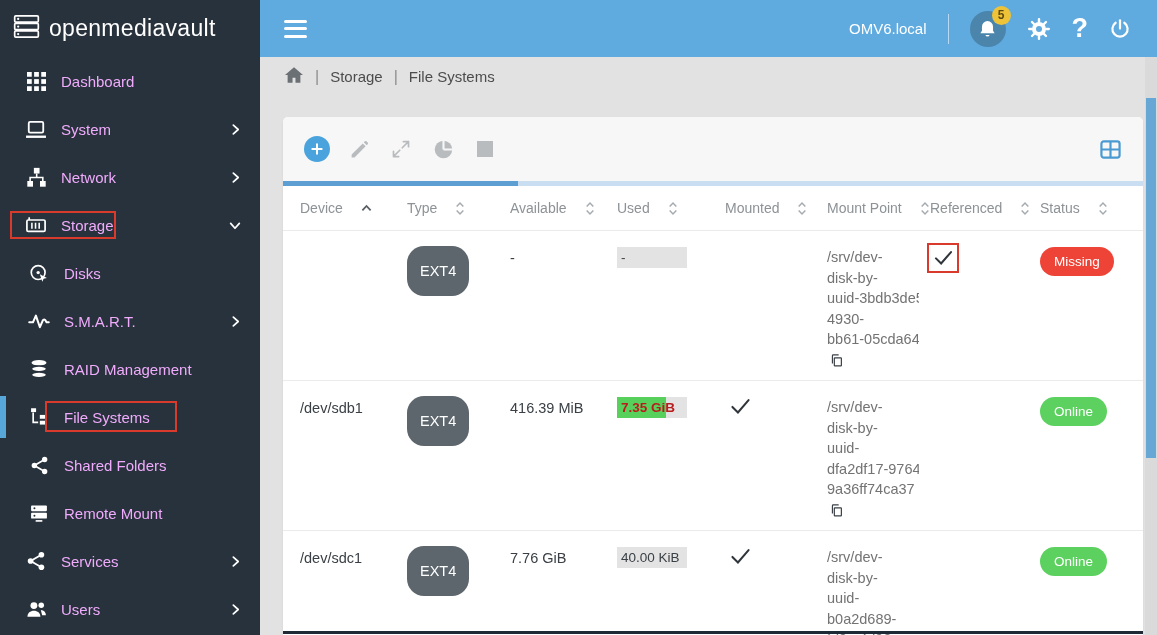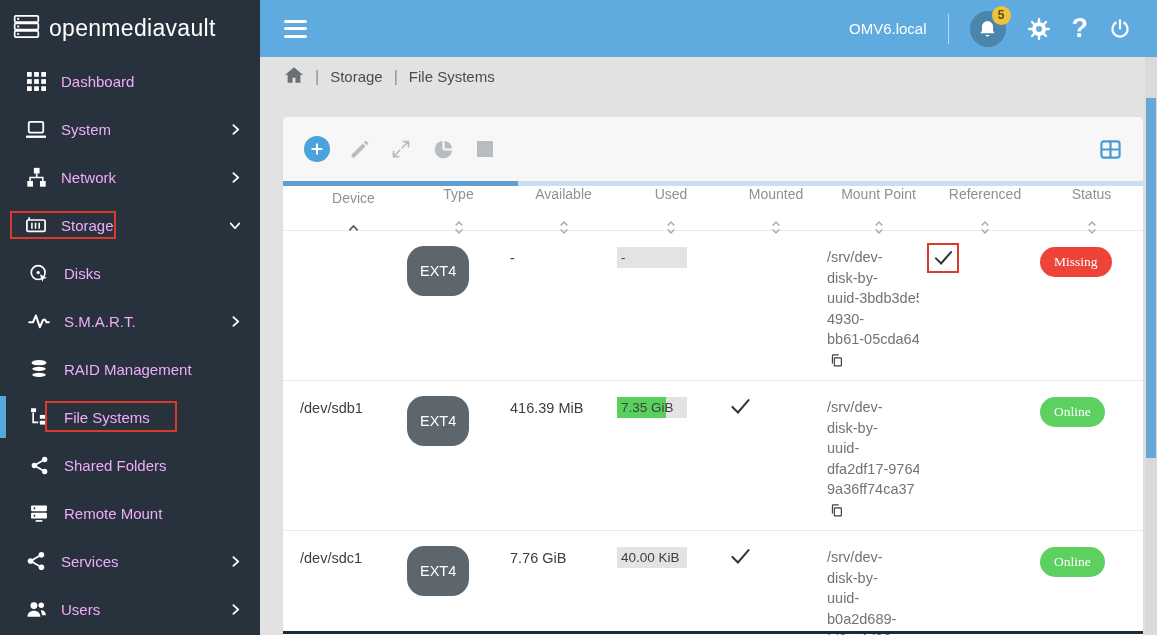--- a/index.html
+++ b/index.html
@@ -39,36 +39,36 @@
   .card { position:absolute; left:283px; top:117px; width:860px; height:518px; background:#fff; border-radius:5px 5px 0 0; box-shadow:0 1px 2px rgba(0,0,0,.08); overflow:hidden; }
   .card-toolbar { height:64px; background:#f7f7f7; display:flex; align-items:center; padding:0 20px 0 21px; gap:16px; }
   .tool-btn { width:26px; height:26px; display:flex; align-items:center; justify-content:center; cursor:pointer; }
   .add-circle { width:26px; height:26px; border-radius:50%; background:#4aa3dc; display:flex; align-items:center; justify-content:center; }
   .columns-btn { margin-left:auto; }
   .progress { height:5px; background:#c9def0; position:relative; }
   .progress-fill { position:absolute; left:0; top:0; bottom:0; width:235px; background:#5d9fd3; }
   
   .thead, .trow { display:grid; grid-template-columns:107px 103px 107px 108px 102px 103px 110px auto; padding-left:17px; }
   .thead { height:44px; align-items:center; color:#8d9296; font-size:14px; }
-  .th { display:flex; align-items:center; gap:18px; cursor:pointer; white-space:nowrap;flex-direction:column; }
+  .th { display:flex; align-items:center; gap:18px; cursor:pointer; white-space:nowrap; }
   .trow { height:150px; border-top:1px solid #ebebeb; align-items:start; cursor:pointer; }
   .cell { font-size:14.5px; color:#3a4045; }
   .c-device, .c-avail { padding-top:19px; }
   .pill-type { display:inline-block; margin-top:15px; background:#5d666d; color:#fff; padding:17px 13px; border-radius:17px; font-size:14.5px; }
   .usedbar { position:relative; margin-top:16px; width:70px; height:21px; background:#e3e3e3; overflow:hidden; }
   .usedfill { position:absolute; left:0; top:0; bottom:0; width:0; background:#57d05c; }
   .usedlabel { position:absolute; left:4px; top:2.5px; font-size:13.5px; white-space:nowrap; color:#3a4045; }
-  .usedlabel.white { color:#404040; }
+  .usedlabel.white { color:#b91c1c;font-weight:bold; }
   .c-mounted { padding-top:17px; padding-left:5px; }
   .c-mp { padding-top:16px; width:92px; overflow:hidden; color:#737373; line-height:20.6px; }
   .mp-line { white-space:nowrap; }
   .copy-btn { margin-top:3px; margin-left:3px; cursor:pointer; display:inline-flex; }
   .c-ref { padding-top:12px; }
   .ref-box { width:32px; height:30px; border:2px solid #d93a2b; display:flex; align-items:center; justify-content:center; margin-left:-3px; }
-  .pill-status { display:inline-block; margin-top:16px; padding:7px 14px; border-radius:16px; color:#fff; font-size:13.5px;font-family:Liberation Serif, serif; }
+  .pill-status { display:inline-block; margin-top:16px; padding:7px 14px; border-radius:16px; color:#fff; font-size:13.5px; }
   .bottom-line { position:absolute; left:283px; top:631px; width:860px; height:3px; background:#1e2b37; z-index:6; }
   
   .anno { position:absolute; border:2px solid #d93a2b; z-index:9; pointer-events:none; }
   .anno-storage { left:10px; top:211px; width:106px; height:28px; }
   .anno-fs { left:45px; top:401px; width:132px; height:31px; }
   
   .scrollbar { position:absolute; right:0; top:57px; width:12px; height:578px; background:#dadada; z-index:7; }
   .scroll-thumb { position:absolute; left:1px; top:41px; width:10px; height:360px; background:#66a7d6; cursor:grab; }
 </style>
 </head>

